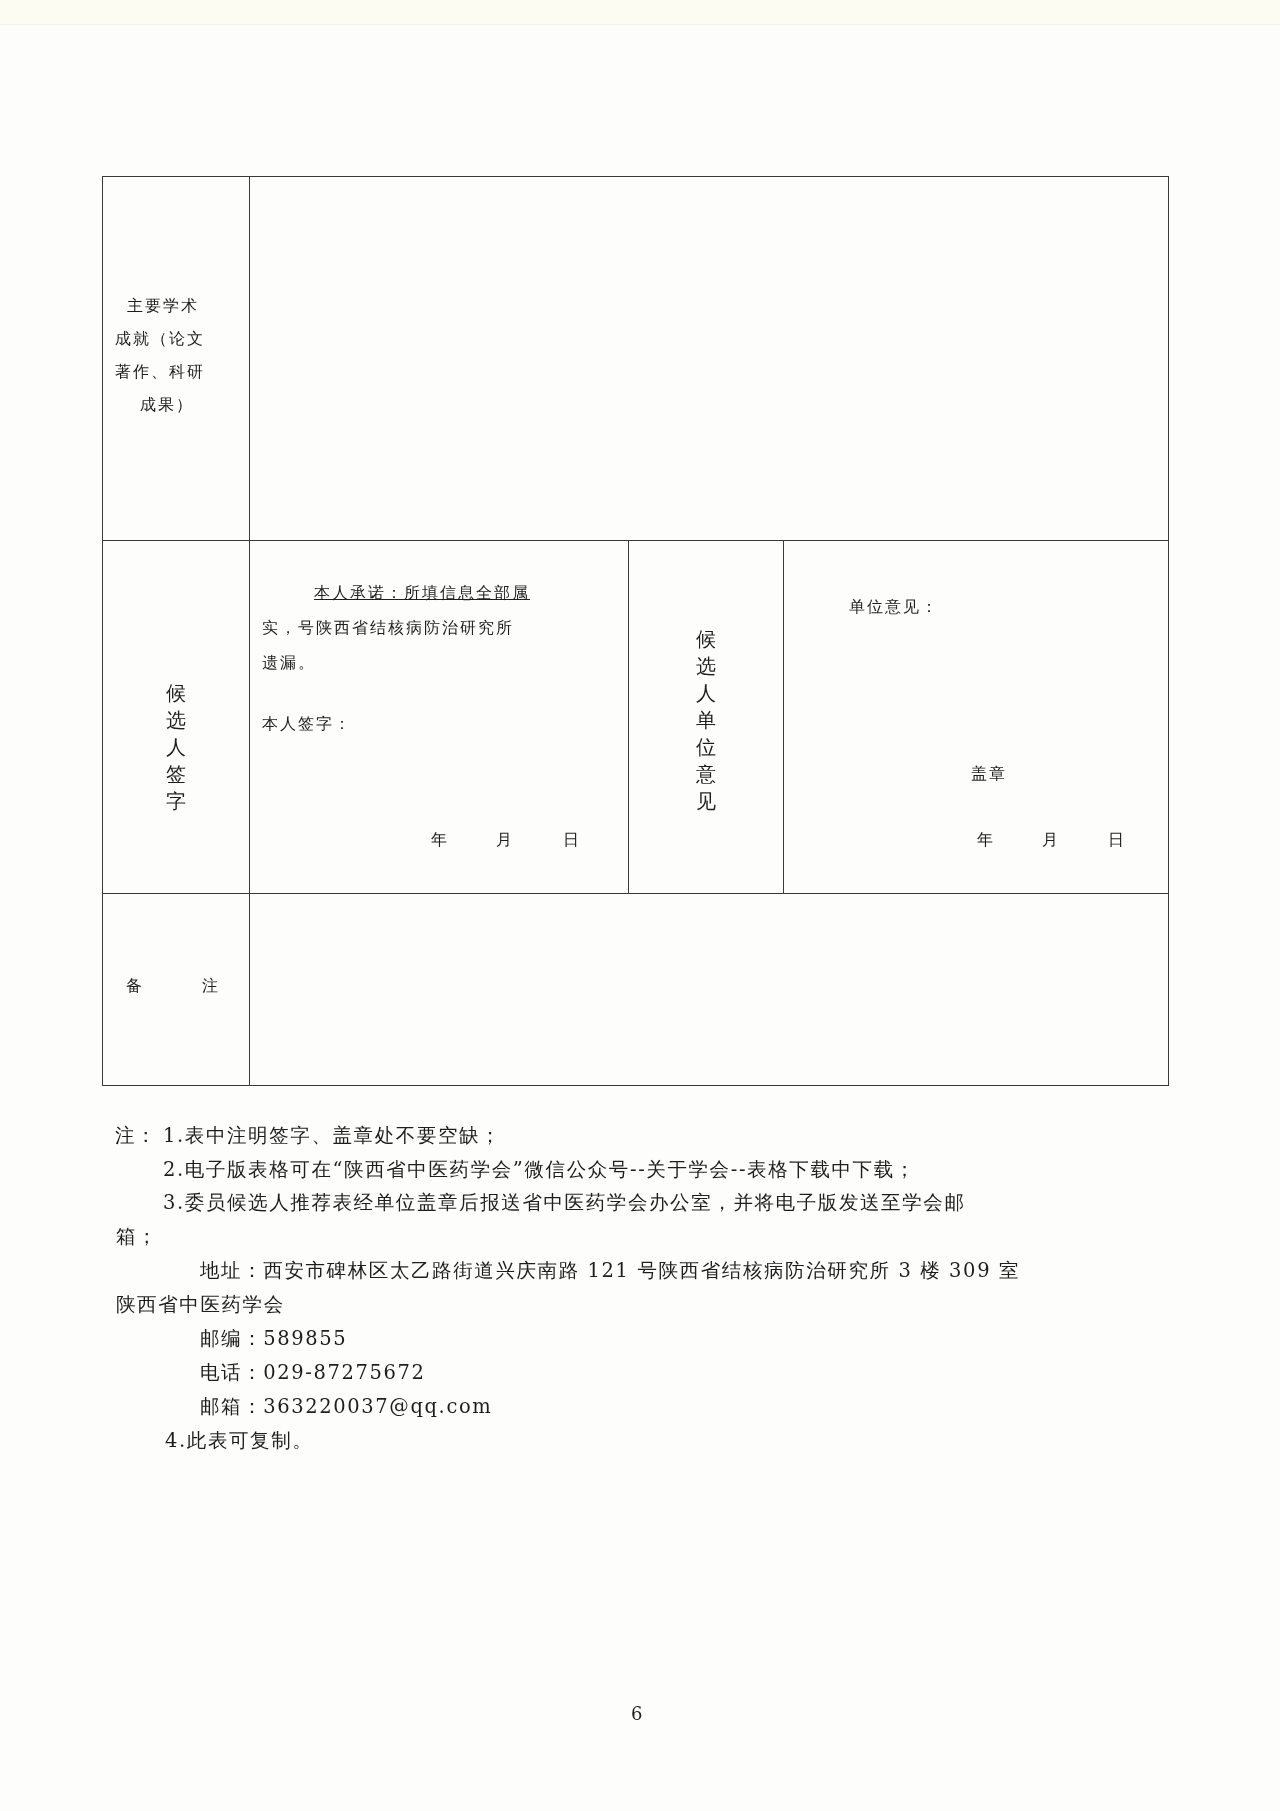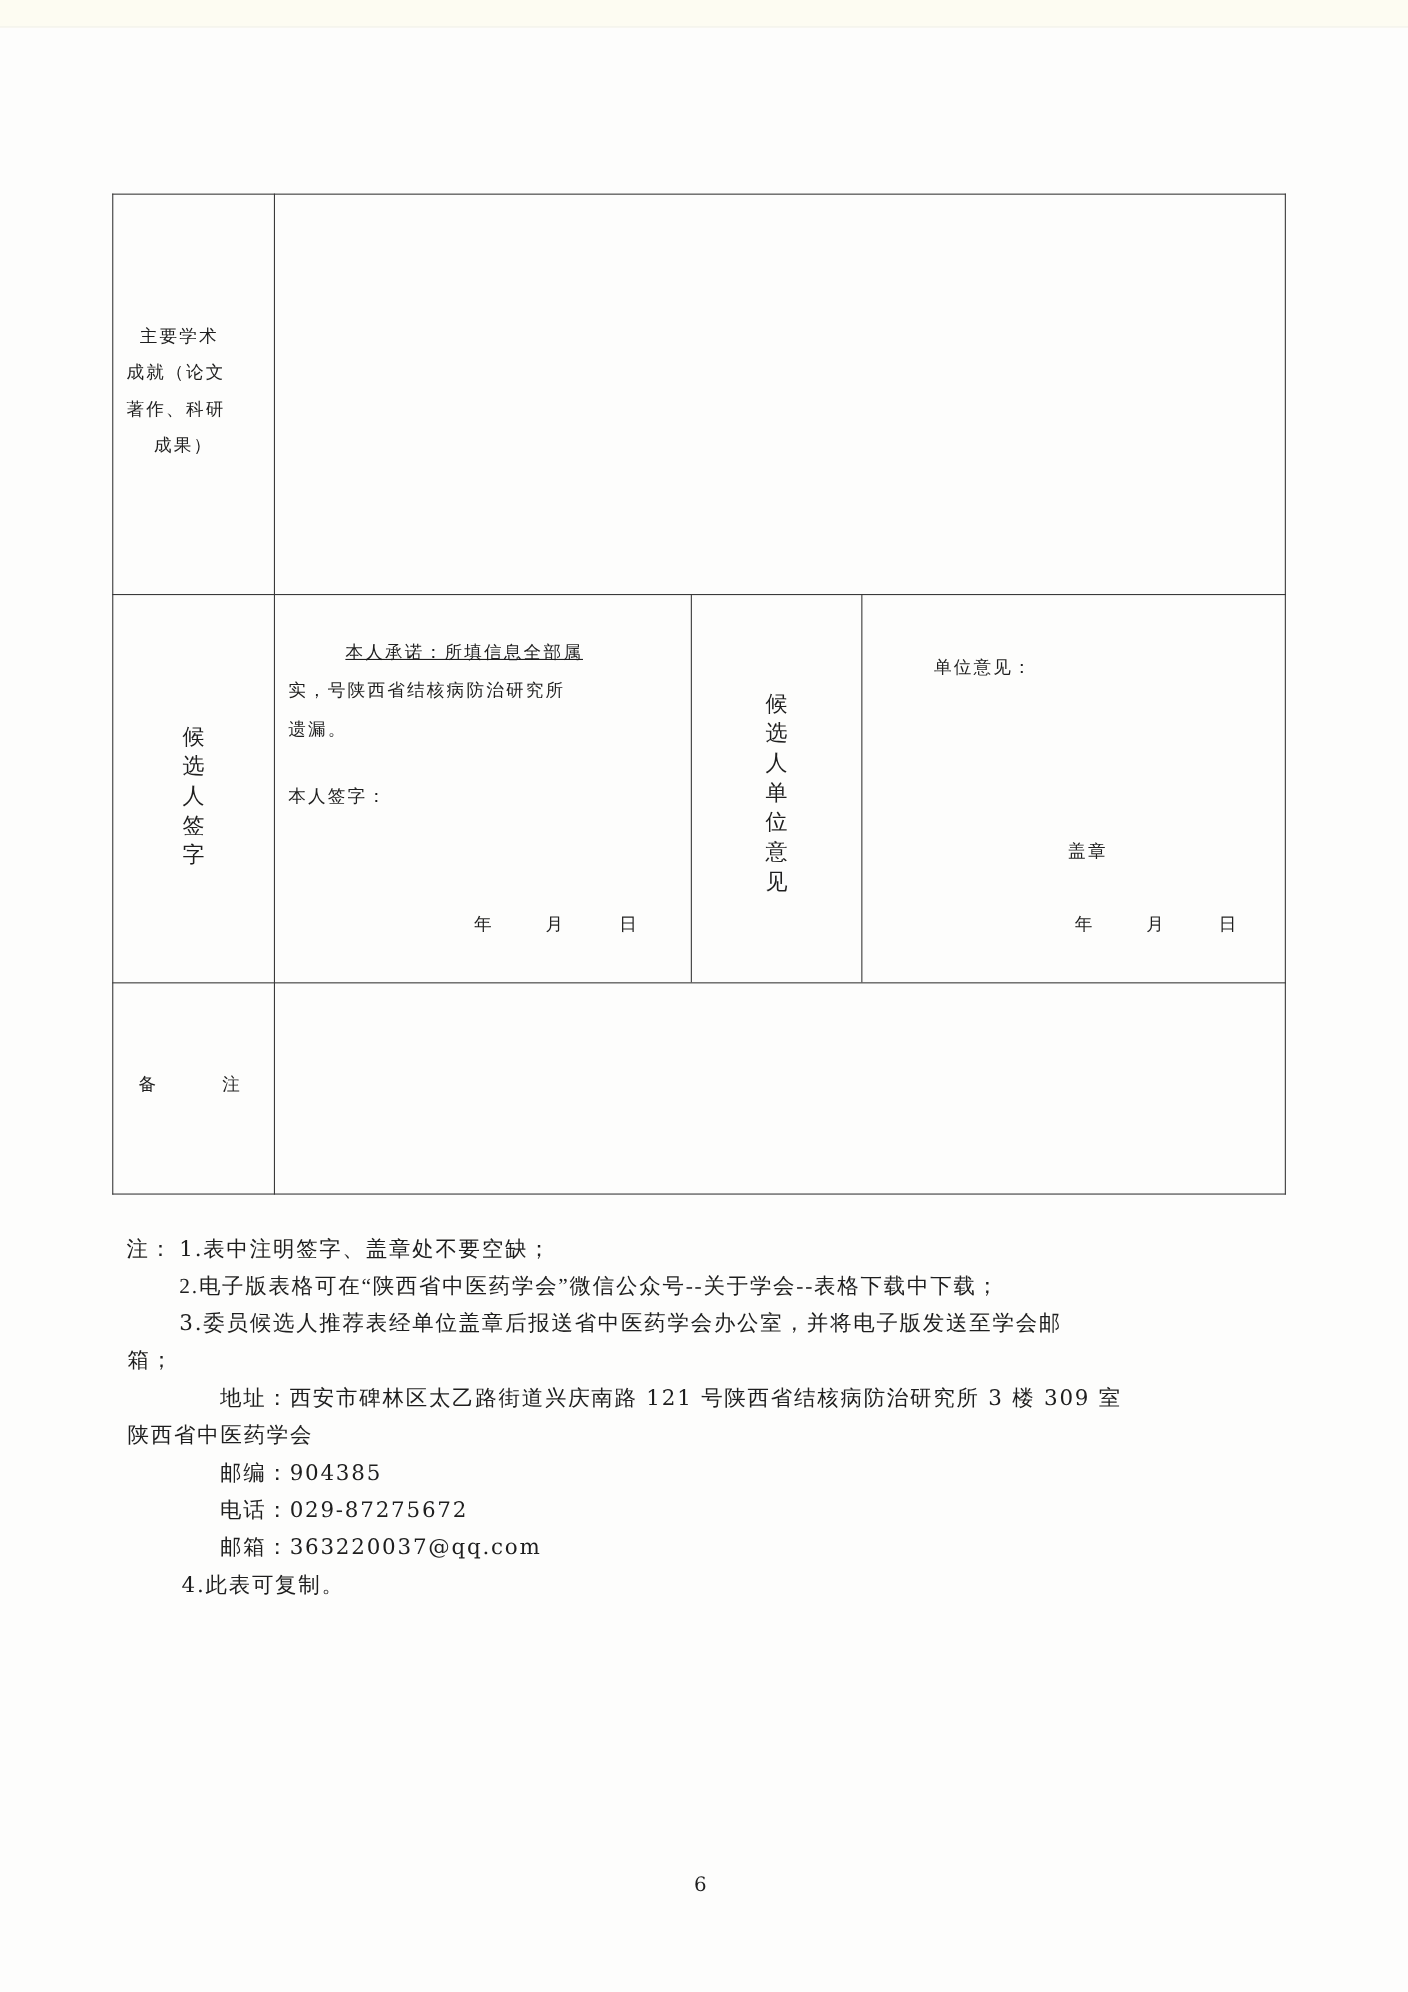--- a/index.html
+++ b/index.html
@@ -41,21 +41,21 @@
   <div class="vline" style="left:783px; top:540px; height:353px;"></div>
 
   <div>
     <div class="cell-text" style="left:127px; top:298px;">主要学术</div>
     <div class="cell-text" style="left:115px; top:331px;">成就（论文</div>
     <div class="cell-text" style="left:115px; top:364px;">著作、科研</div>
     <div class="cell-text" style="left:140px; top:397px;">成果）</div>
   </div>
   <div class="abs" style="left:252px; top:179px; width:914px; height:359px;"></div>
 
-  <div class="vert" style="left:164px; top:656px;">
+  <div class="vert" style="left:164px; top:680px;">
     <span style="word-break:break-all; white-space:normal; width:22px; display:block; margin:0 auto;">候选人签字</span>
   </div>
 
   <div class="cell-text" style="left:314px; top:585px;text-decoration:underline;">本人承诺：所填信息全部属</div>
   <div class="cell-text" style="left:262px; top:620px;">实，号陕西省结核病防治研究所</div>
   <div class="cell-text" style="left:262px; top:655px;">遗漏。</div>
   <div class="cell-text" style="left:262px; top:716px;">本人签字：</div>
   <div class="abs" style="left:370px; top:710px; width:240px; height:32px;"></div>
   <div class="cell-text" style="left:431px; top:832px;">年</div>
   <div class="cell-text" style="left:496px; top:832px;">月</div>
@@ -73,24 +73,24 @@
   <div class="cell-text" style="left:1108px; top:832px;">日</div>
 
   <div class="cell-text" style="left:126px; top:978px;">备</div>
   <div class="cell-text" style="left:202px; top:978px;">注</div>
   <div class="abs" style="left:252px; top:896px; width:914px; height:187px;"></div>
 </div>
 
 <div>
   <div class="note" style="left:115px; top:1126px;">注：</div>
   <div class="note" style="left:163px; top:1126px;">1.表中注明签字、盖章处不要空缺；</div>
-  <div class="note" style="left:163px; top:1160px;font-family:Liberation Serif, serif;">2.电子版表格可在“陕西省中医药学会”微信公众号--关于学会--表格下载中下载；</div>
+  <div class="note" style="left:163px; top:1160px;">2.电子版表格可在“陕西省中医药学会”微信公众号--关于学会--表格下载中下载；</div>
   <div class="note" style="left:163px; top:1193px;">3.委员候选人推荐表经单位盖章后报送省中医药学会办公室，并将电子版发送至学会邮</div>
   <div class="note" style="left:116px; top:1227px;">箱；</div>
   <div class="note" style="left:200px; top:1261px;">地址：西安市碑林区太乙路街道兴庆南路 121 号陕西省结核病防治研究所 3 楼 309 室</div>
   <div class="note" style="left:116px; top:1295px;">陕西省中医药学会</div>
-  <div class="note" style="left:200px; top:1329px;">邮编：904385</div>
+  <div class="note" style="left:200px; top:1329px;">邮编：589855</div>
   <div class="note" style="left:200px; top:1363px;">电话：029-87275672</div>
   <div class="note" style="left:200px; top:1397px;">邮箱：363220037@qq.com</div>
   <div class="note" style="left:165px; top:1431px;">4.此表可复制。</div>
 </div>
 
 <div class="page-num" style="left:631px; top:1705px;">6</div>
 
 </body></html>

